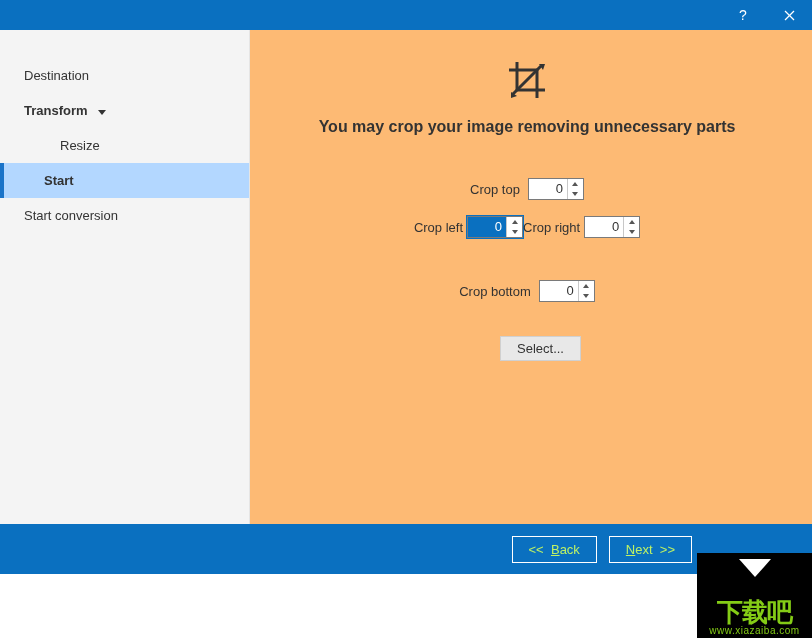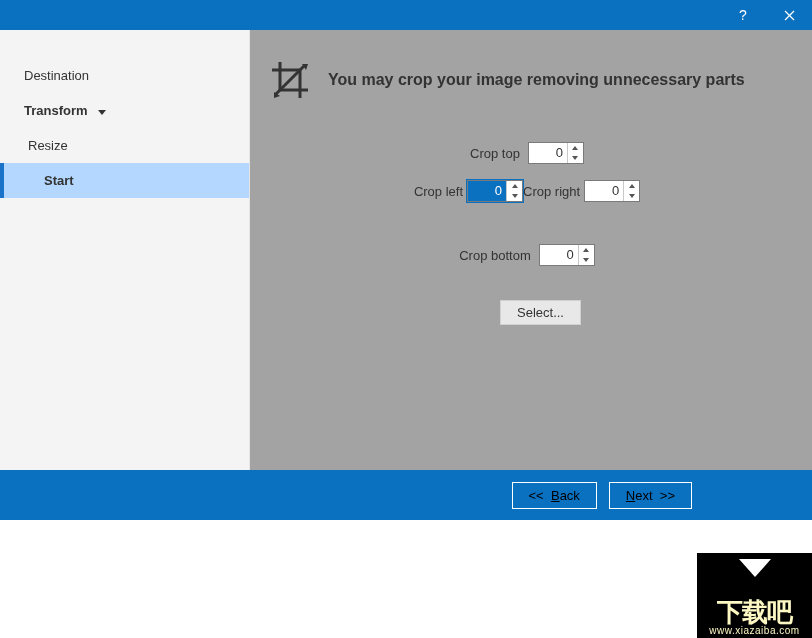--- a/index.html
+++ b/index.html
@@ -4,34 +4,34 @@
 <style>
   * { box-sizing: border-box; margin: 0; padding: 0; }
   body { font-family: "Segoe UI", Tahoma, sans-serif; font-size: 13px; color: #333; background: #fff; width: 812px; height: 638px; overflow: hidden; position: relative; }
 
   
   .titlebar { height: 30px; background: #0a70c0; display: flex; justify-content: flex-end; align-items: center; padding-right: 0; }
   .titlebar .tb-btn { width: 46px; height: 30px; display: flex; align-items: center; justify-content: center; color: #fff; font-size: 14px; cursor: pointer; }
   .titlebar .tb-btn svg { stroke: #fff; }
   
   
-  .main { display: flex; height: 440px; background: #a3a3a3; }
+  .main { display: flex; height: 494px; background: #fdba74; }
   
   
   .sidebar { width: 250px; background: #f4f4f4; padding-top: 28px; border-right: 1px solid #e5e5e5; }
   .sidebar-item { padding: 10px 24px; cursor: pointer; display: flex; align-items: center; gap: 6px; }
   .sidebar-item.bold { font-weight: 700; }
-  .sidebar-sub { padding: 10px 24px 10px 28px; cursor: pointer; }
+  .sidebar-sub { padding: 10px 24px 10px 60px; cursor: pointer; }
   .sidebar-sub.active { background: #b3d7ff; border-left: 4px solid #1a73c8; padding-left: 40px; font-weight: 700; }
   .caret-down::after { content: ""; display:inline-block; margin-left:4px; border-left:4px solid transparent; border-right:4px solid transparent; border-top:5px solid #333; }
   .caret-right::after { content: ""; display:inline-block; margin-left:4px; border-top:4px solid transparent; border-bottom:4px solid transparent; border-left:5px solid #333; }
 
   
   .content { flex: 1; padding: 30px 28px 30px 20px; position: relative; }
-  .heading-row { display: flex; align-items: center; gap: 18px; margin-bottom: 34px; }
+  .heading-row { display: flex; align-items: center; gap: 18px; margin-bottom: 34px; flex-direction: column; }
   .heading-row svg { flex-shrink: 0; }
   .heading-text { font-size: 16px; font-weight: 700; color: #333; }
   
   .crop-grid { position: relative; width: 340px; margin: 0 auto; }
   .crop-row { display:flex; align-items:center; justify-content:center; gap:8px; margin-bottom:16px;margin-top:42px; }
   .crop-label { font-size: 13px; color: #333; text-align:right; }
   .spinner { display:flex; align-items:stretch; border:1px solid #7a7a7a; height:22px; width:56px; background:#fff; }
   .spinner.focused { outline:1px solid #0a70c0; }
   .spinner.focused .spin-val { background:#0a70c0; color:#fff; }
   .spin-val { width:38px; text-align:right; padding-right:4px; line-height:20px; font-size:13px; border:none; outline:none; }
@@ -41,26 +41,26 @@
   .spin-down::before { content:""; border-left:3px solid transparent; border-right:3px solid transparent; border-top:4px solid #555; }
   
   .row-top { justify-content:center; }
   .row-mid { display:flex; align-items:center; justify-content:center; margin-bottom:16px; }
   .row-mid .pair { display:flex; align-items:center; gap:4px; }
   
   .select-btn { display:inline-block; padding:4px 16px; background:#e8e8e8; border:1px solid #d0d0d0; cursor:pointer; font-size:13px; margin-top:18px; margin-left:230px; }
 
   
   .footer { height: 50px; background: #0a70c0; display:flex; align-items:center; justify-content:flex-end; gap:12px; padding-right: 120px; }
-  .footer-btn { border:1px solid #fff; color:#000000; background:transparent; padding:5px 16px; font-size:13px; cursor:pointer; min-width:82px; text-align:left; }
+  .footer-btn { border:1px solid #fff; color:#bef264; background:transparent; padding:5px 16px; font-size:13px; cursor:pointer; min-width:82px; text-align:left; }
   .footer-btn .u { text-decoration: underline; }
   .footer-btn.start { position:absolute; right:10px; bottom:10px; background:#0a70c0; }
 
   
-  .watermark { position:absolute; right:0; bottom:0; width:115px; height:85px; background:#000; color:#fef9c3; display:flex; flex-direction:column; align-items:center; justify-content:flex-end; padding-bottom:2px; pointer-events:none; z-index:50; }
+  .watermark { position:absolute; right:0; bottom:0; width:115px; height:85px; background:#000; color:#84cc16; display:flex; flex-direction:column; align-items:center; justify-content:flex-end; padding-bottom:2px; pointer-events:none; z-index:50; }
   .watermark .wm-main { font-size:26px; font-weight:900; letter-spacing:-1px; line-height:1; }
   .watermark .wm-sub { font-size:10px; letter-spacing:0.5px; }
   .watermark .wm-tri { position:absolute; top:6px; left:50%; transform:translateX(-50%); width:0; height:0; border-left:16px solid transparent; border-right:16px solid transparent; border-top:18px solid #fff; }
 </style>
 </head>
 <body>
 
 <div class="titlebar">
   <div class="tb-btn">
     <span>?</span>
@@ -81,20 +81,23 @@
     </div>
     <div class="sidebar-item bold">
       <span>Transform</span>
       <span class="caret-down"></span>
     </div>
     <div class="sidebar-sub">
       <span>Resize</span>
     </div>
     <div class="sidebar-sub active">
       <span>Start</span>
+    </div>
+    <div class="sidebar-item">
+      <span>Start conversion</span>
     </div>
   </div>
 
   <div class="content">
     <div class="heading-row">
       <svg width="40" height="40" viewBox="0 0 40 40">
         <g stroke="#333" stroke-width="3" fill="none">
           <line x1="10" y1="2" x2="10" y2="30"></line>
           <line x1="2" y1="10" x2="30" y2="10"></line>
           <line x1="30" y1="10" x2="30" y2="38"></line>

